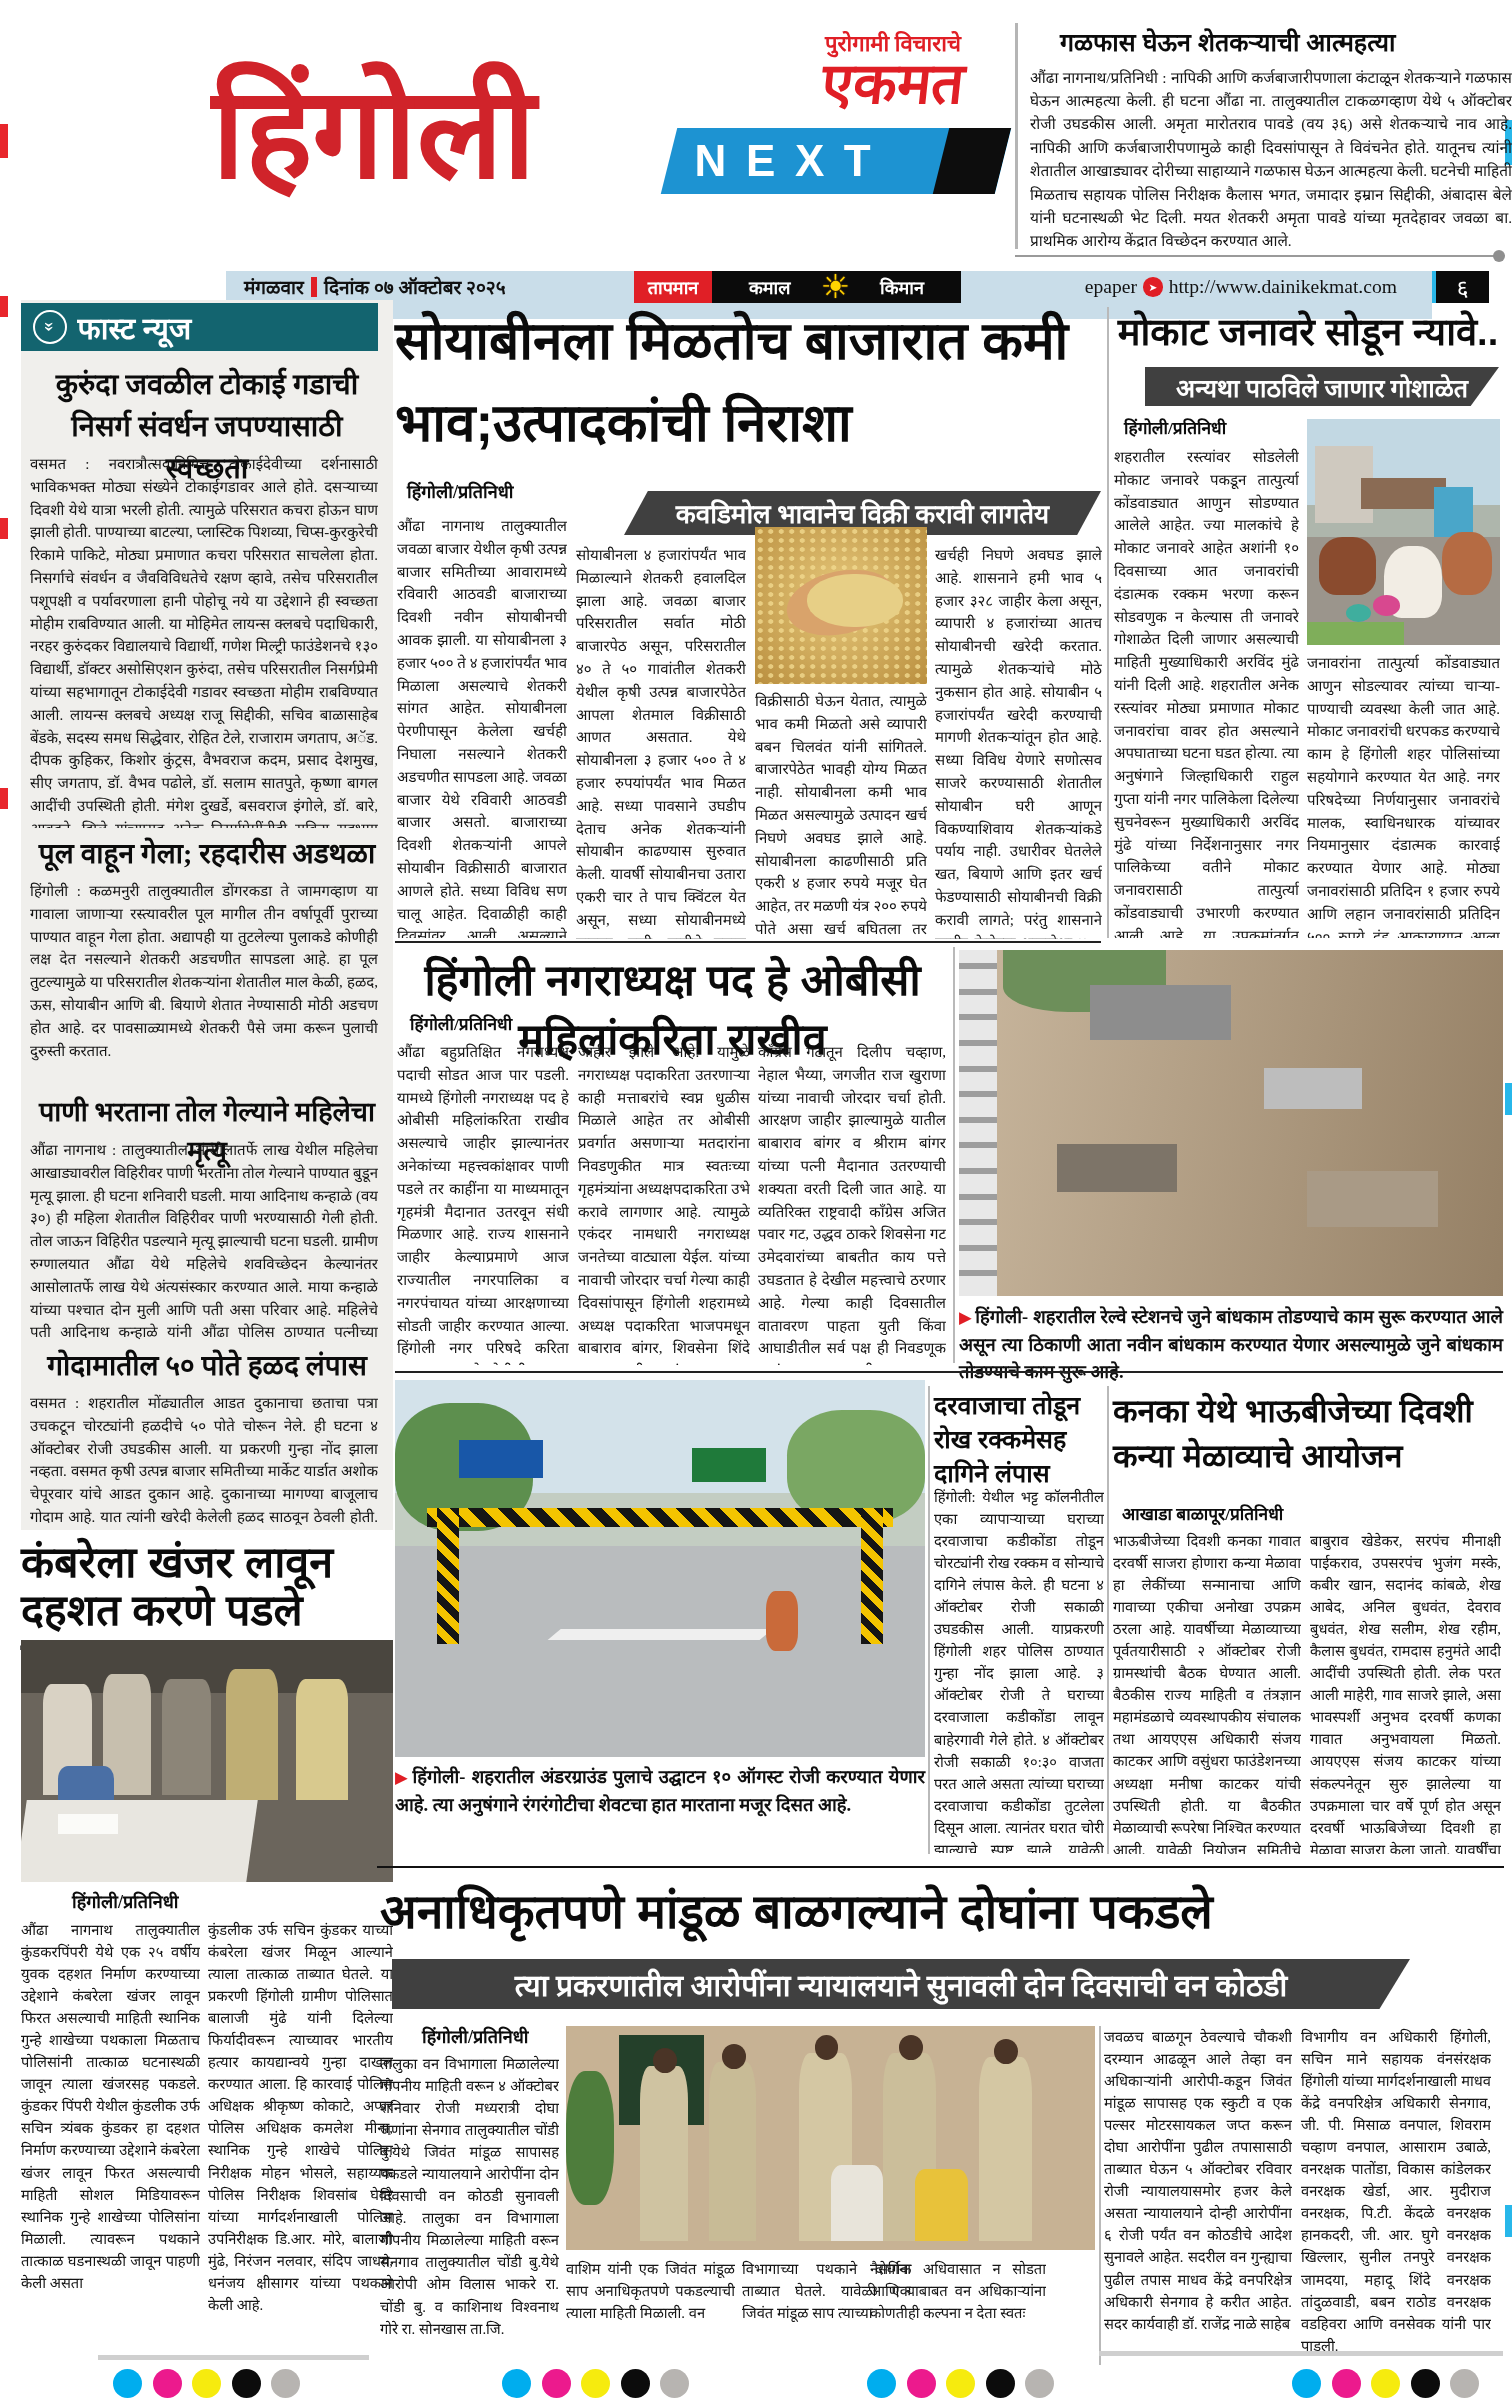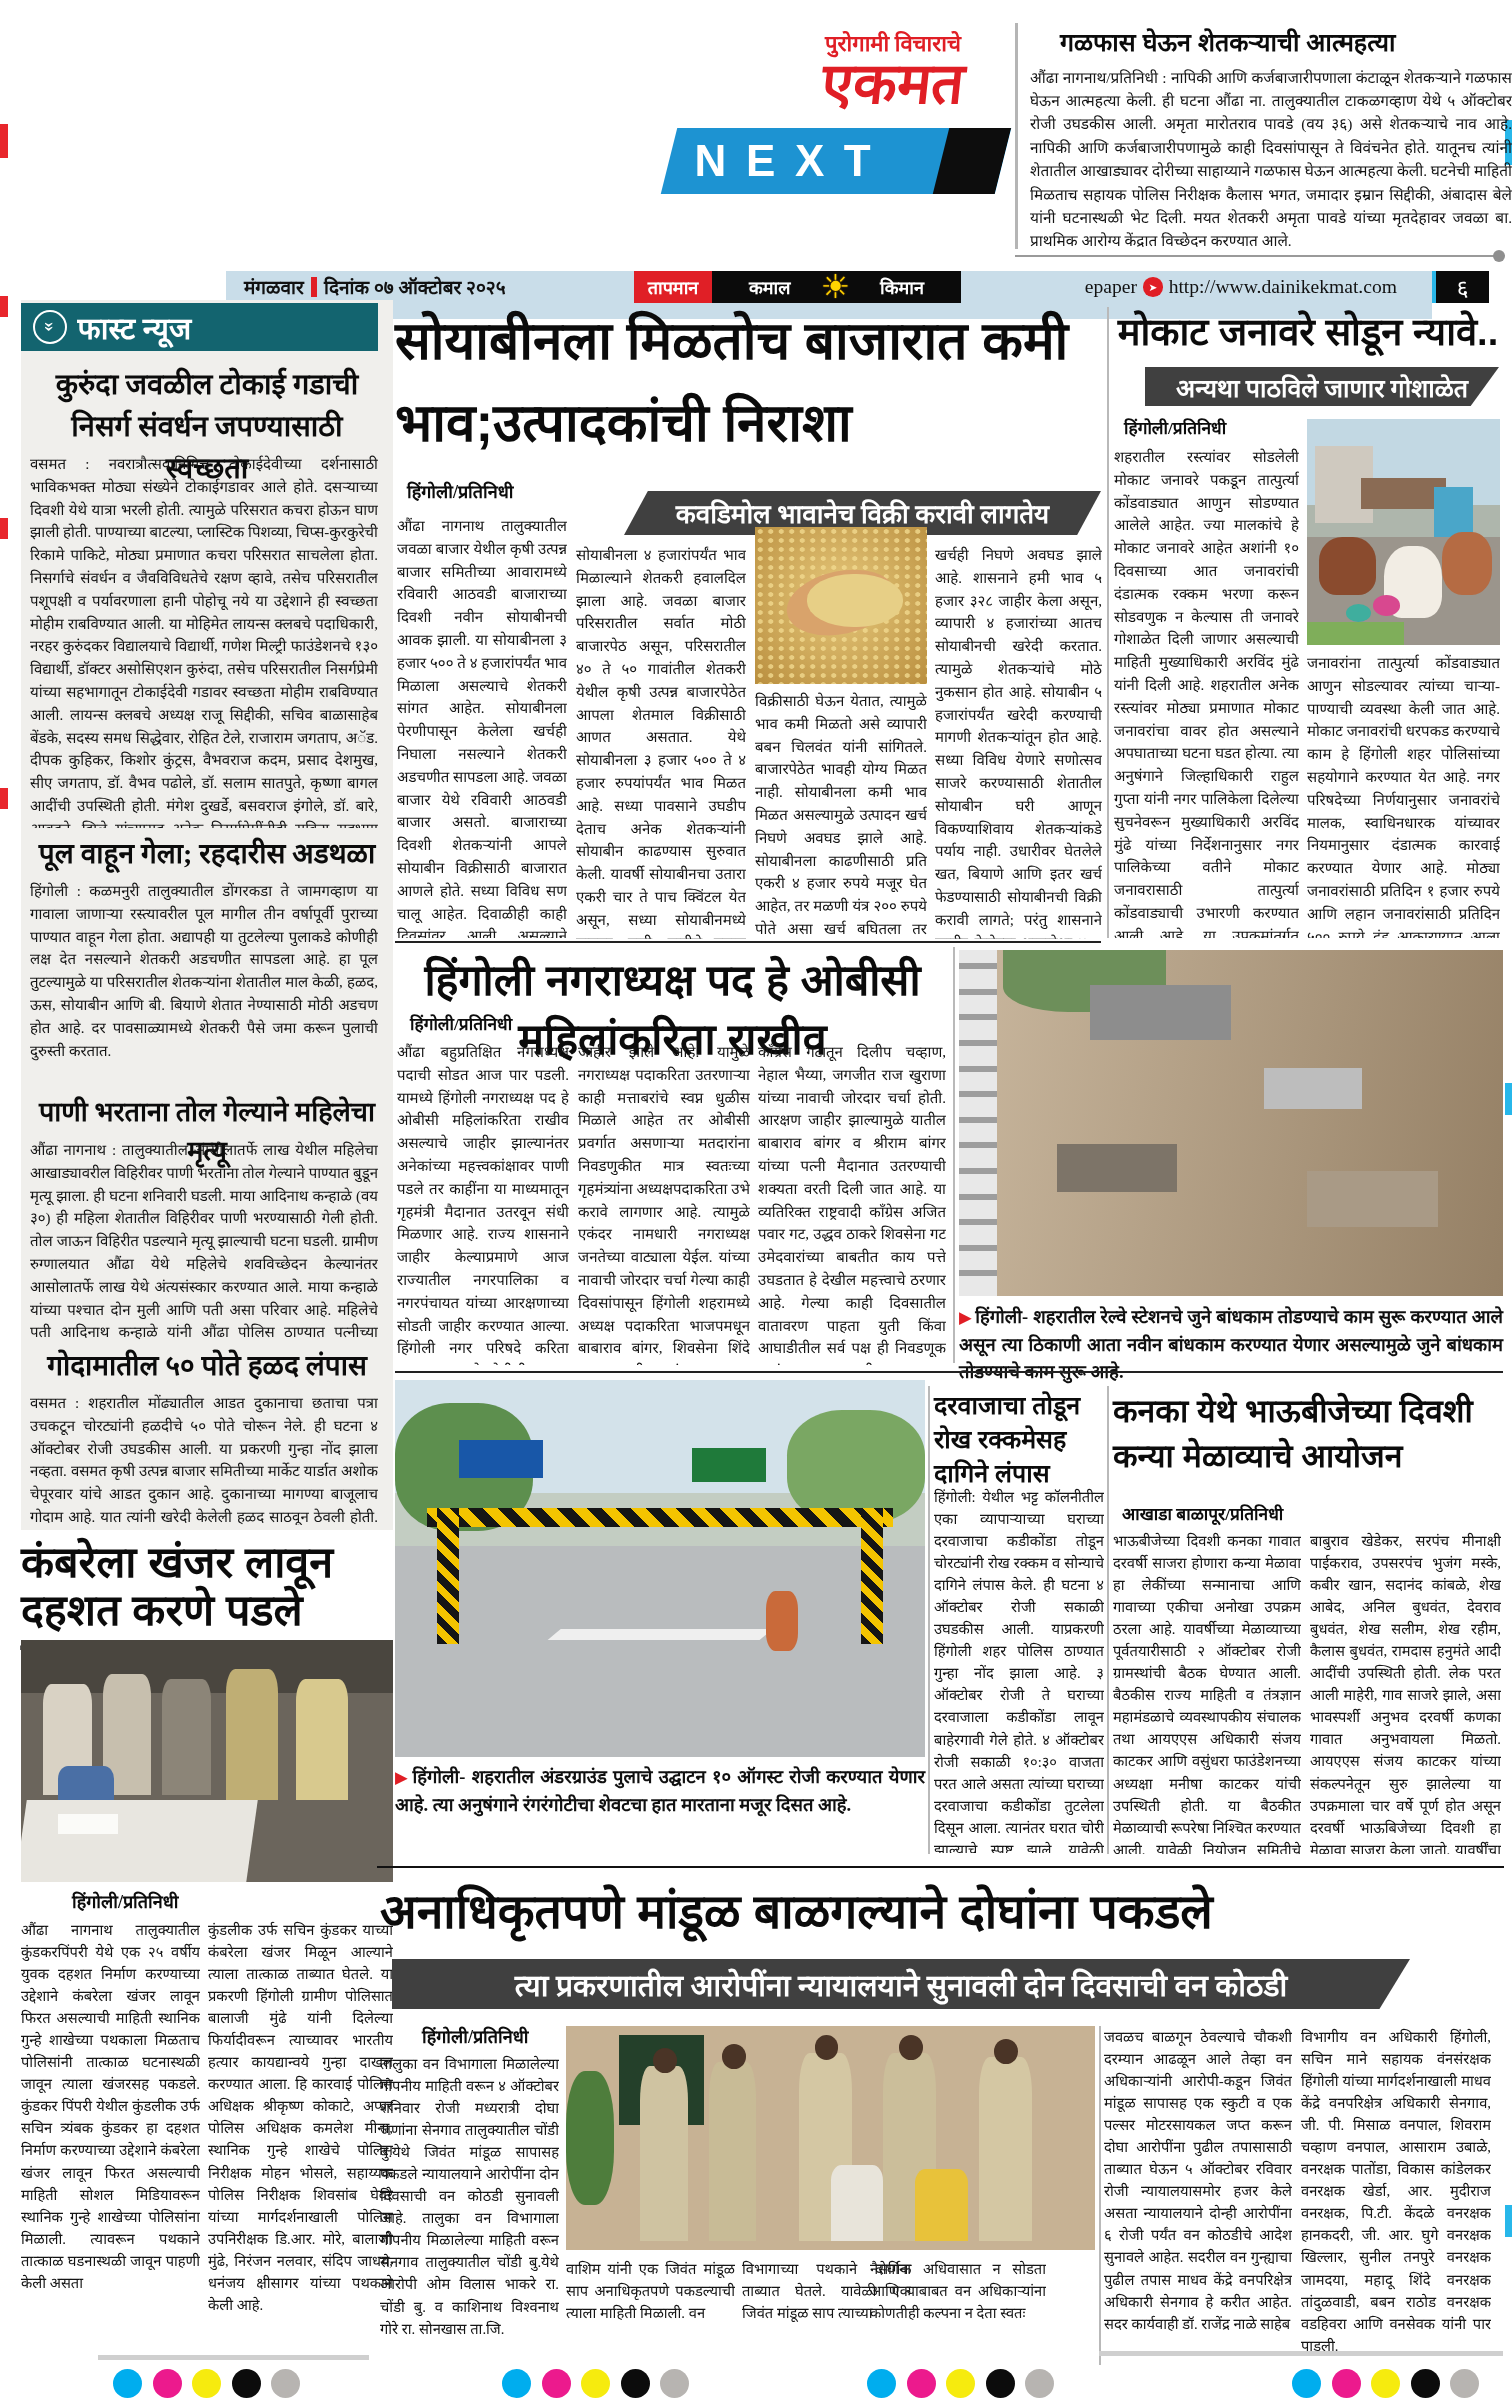--- a/index.html
+++ b/index.html
@@ -97,20 +97,21 @@
 <div class="page">
 
   <div class="mark" style="left:0;top:124px;width:7.5px;height:34px;background:#e8262c;"></div>
   <div class="mark" style="left:0;top:296px;width:7.5px;height:21px;background:#e8262c;"></div>
   <div class="mark" style="left:0;top:518px;width:7.5px;height:21px;background:#e8262c;"></div>
   <div class="mark" style="left:0;top:788px;width:7.5px;height:21px;background:#e8262c;"></div>
   <div class="mark" style="left:1505px;top:120px;width:7.5px;height:45px;background:#27b7ea;"></div>
   <div class="mark" style="left:1505px;top:1083px;width:7.5px;height:32px;background:#27b7ea;"></div>
   <div class="mark" style="left:1505px;top:2205px;width:7.5px;height:32px;background:#27b7ea;"></div>
 
+  <div class="abs masthead-city" style="left:212px;top:21px;width:587px;height:226px;">हिंगोली</div>
 
   <div class="abs tagline" style="left:783px;top:27px;width:220px;">पुरोगामी विचाराचे</div>
   <div class="abs brand" style="left:783px;top:53px;width:220px;">एकमत</div>
 
   <div class="abs next-box" style="left:669px;top:128px;width:334px;height:66px;">
     <div class="next-tail"></div>
     <div class="next-text">NEXT</div>
   </div>
 
   <div class="abs suicide-box" style="left:1015px;top:22.6px;width:482px;height:226px;">

